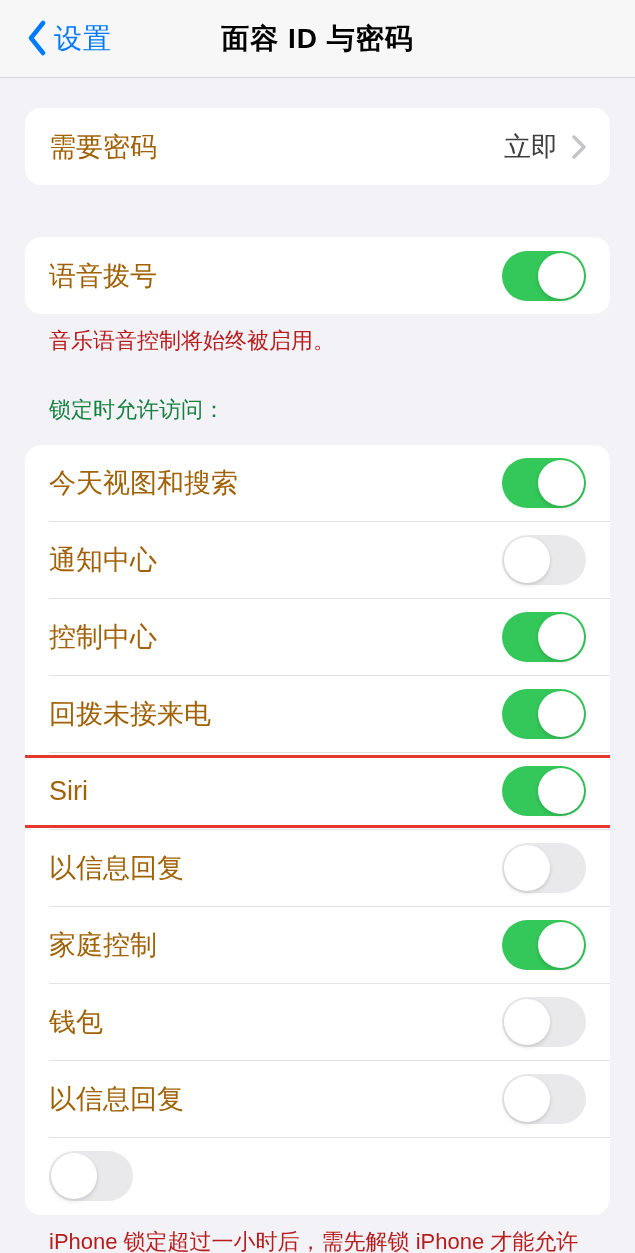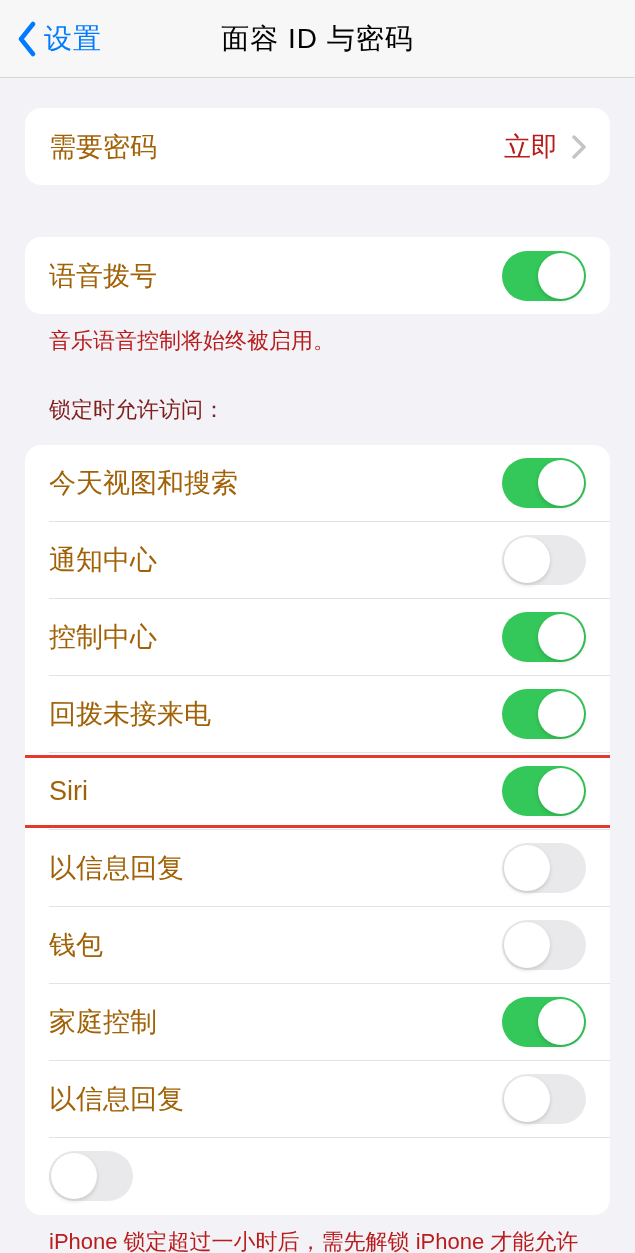--- a/index.html
+++ b/index.html
@@ -18,40 +18,40 @@
     .nav-bar {
       height: 78px;
       background: #f7f7f8;
       display: flex;
       align-items: center;
       position: relative;
       border-bottom: 1px solid #d8d8d8;
     }
     .back-btn {
       display: flex;
-      align-items: center;
-      padding-left: 16px;
+      align-items: flex-start;
+      padding-left: 26px;
       cursor: pointer;
     }
     .chevron-left {
       width: 22px;
       height: 36px;
     }
     .back-label {
       color: #007aff;
       font-size: 28px;
       margin-left: 6px;
       letter-spacing: 1px;
     }
     .nav-title {
       position: absolute;
       left: 50%;
       transform: translateX(-50%);
       font-size: 28px;
-      font-weight: 400;
+      font-weight: 700;
       letter-spacing: 1px;
     }
     .content {
       padding: 0 25px;
     }
     .group {
       background: #ffffff;
       border-radius: 16px;
       overflow: hidden;
     }
@@ -71,21 +71,21 @@
       padding: 0 24px;
       position: relative;
     }
     .row-label {
       font-size: 27px;
       color: #a16207;
       flex: 1;
     }
     .row-value {
       font-size: 27px;
-      color: #b91c1c;
+      color: #404040;
       margin-right: 14px;
     }
     .row:not(:last-child)::after {
       content: "";
       position: absolute;
       bottom: 0;
       left: 24px;
       right: 0;
       height: 1px;
       background: #e3e3e6;
@@ -125,21 +125,21 @@
       left: 2px;
     }
     .footer-text {
       font-size: 22px;
       color: #b91c1c;
       padding: 12px 24px 0 24px;
       line-height: 1.4;
     }
     .section-header {
       font-size: 22px;
-      color: #7f1d1d;
+      color: #15803d;
       padding: 0 24px 10px 24px;
       margin-top: 38px;
     }
     .highlight-box {
       position: relative;
     }
     .highlight-box::before {
       content: "";
       position: absolute;
       border: 3px solid #e4392c;
@@ -235,32 +235,32 @@
           <div class="toggle-knob"></div>
         </div>
       </div>
       <div class="row">
         <span class="row-label">以信息回复</span>
         <div class="toggle toggle-off">
           <div class="toggle-knob"></div>
         </div>
       </div>
       <div class="row">
+        <span class="row-label">家庭控制</span>
+        <div class="toggle toggle-on">
+          <div class="toggle-knob"></div>
+        </div>
+      </div>
+      <div class="row">
         <span class="row-label">钱包</span>
         <div class="toggle toggle-off">
           <div class="toggle-knob"></div>
         </div>
       </div>
       <div class="row">
-        <span class="row-label">家庭控制</span>
-        <div class="toggle toggle-on">
-          <div class="toggle-knob"></div>
-        </div>
-      </div>
-      <div class="row">
         <span class="row-label">以信息回复</span>
         <div class="toggle toggle-off">
           <div class="toggle-knob"></div>
         </div>
       </div>
       <div class="row">
         <div class="toggle toggle-off">
           <div class="toggle-knob"></div>
         </div>
       </div>

